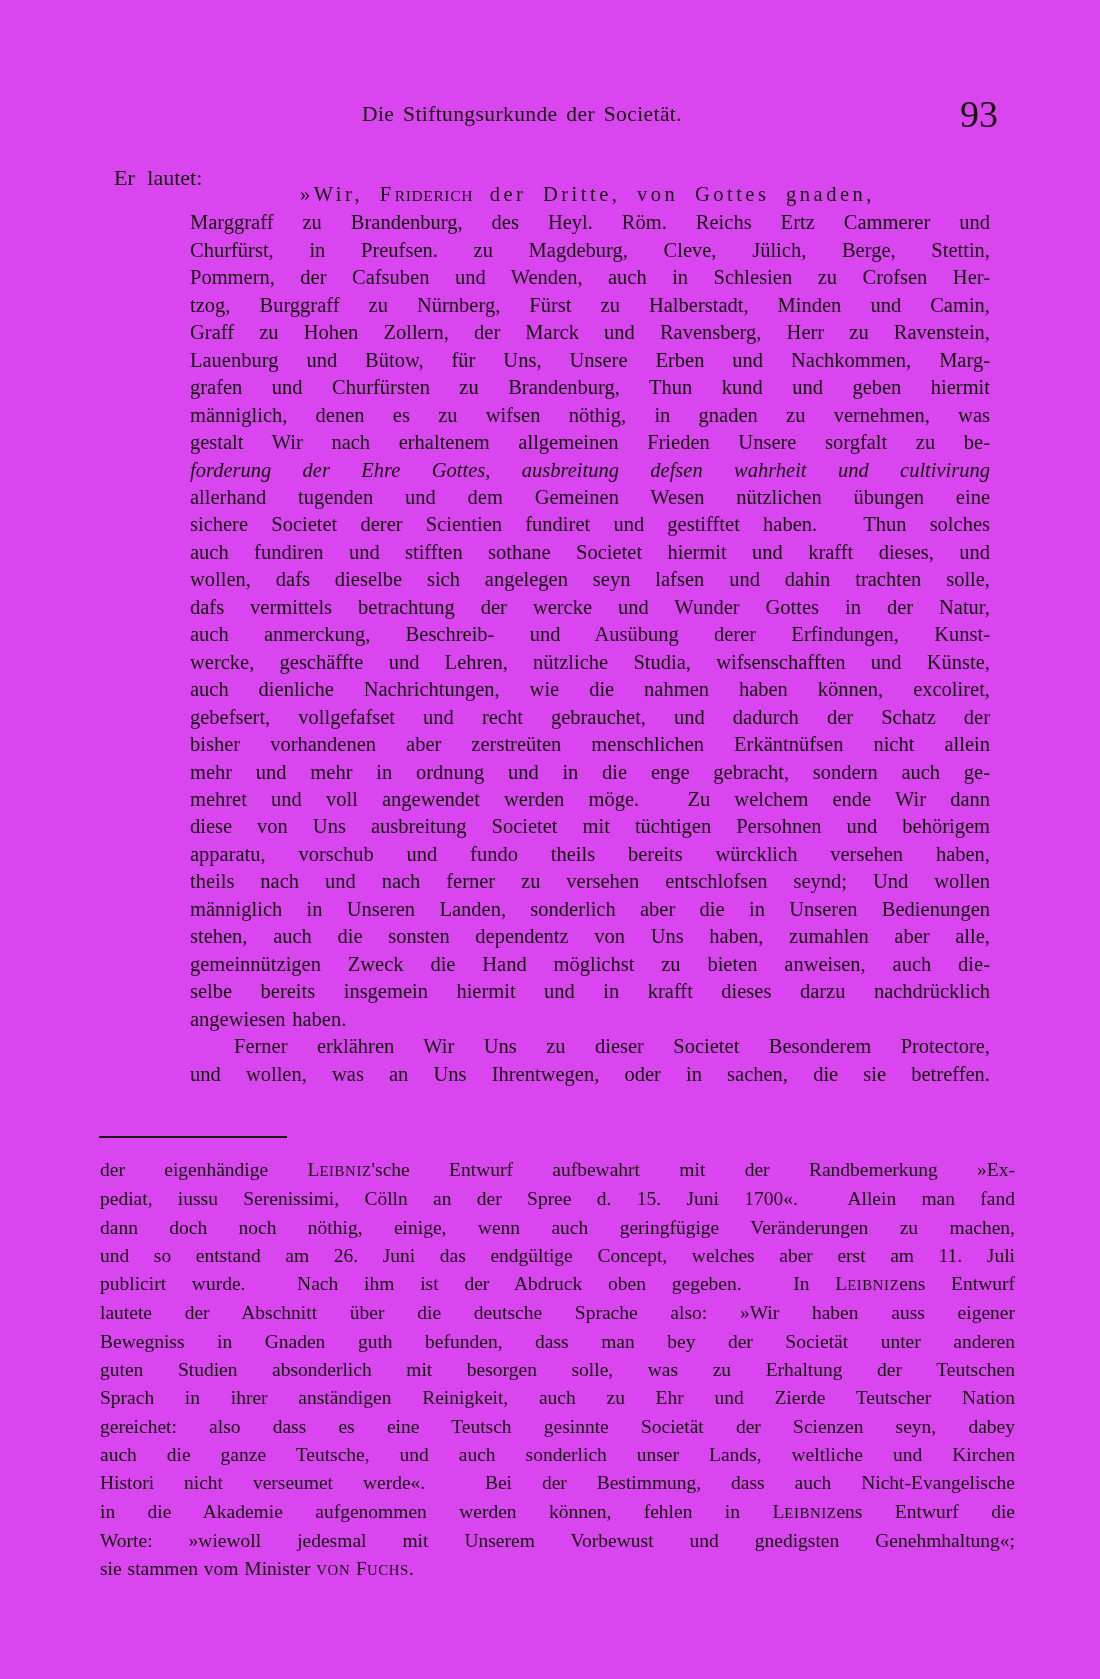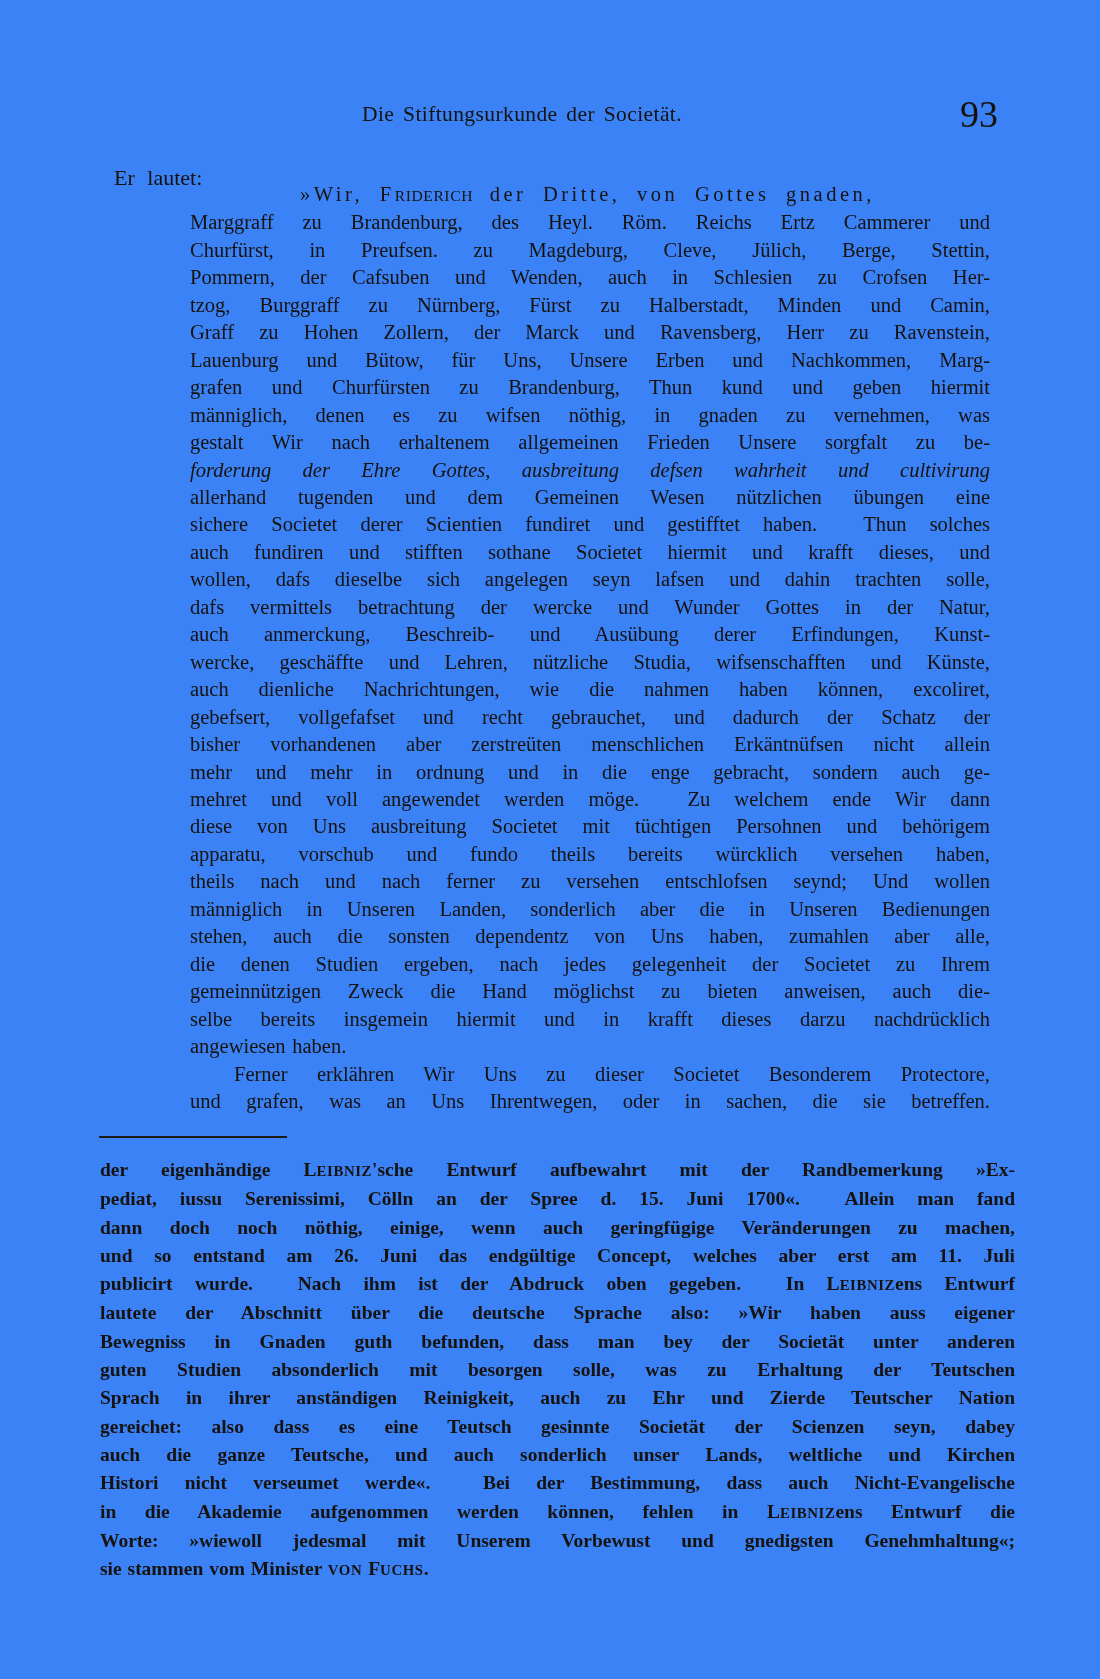--- a/index.html
+++ b/index.html
@@ -34,21 +34,20 @@
   }
   .charter .line {
     line-height: 27.45px;
     text-align: justify;
     text-align-last: justify;
     word-spacing: 1.5px;
   }
   .footnote {
     position: absolute; top: 1156px; left: 100px; width: 915px;
     font-size: 19.5px;
-    font-weight: bold;
   }
   .footnote .line {
     line-height: 28.3px;
     text-align: justify;
     text-align-last: justify;
     word-spacing: 1px;
   }
   .line.opening {
     text-align: left; text-align-last: auto;
     padding-left: 110px;
@@ -59,21 +58,21 @@
   .line.italic { font-style: italic; }
   .sc { font-size: 0.76em; letter-spacing: 0.6px; }
   .fn-rule {
     position: absolute; top: 1136px; left: 99px; width: 188px;
     border-top: 2px solid #1d1a16;
   }
 </style>
 </head>
 <body>
 
-<div class="page" style="background: #3b82f6; color: rgb(22, 19, 15);">
+<div class="page" style="background: #d946ef; color: rgb(22, 19, 15);">
   <div class="running-title">Die Stiftungsurkunde der Societät.</div>
   <div class="page-number">93</div>
   <div class="intro">Er lautet:</div>
   <div class="charter" id="charter">
       <div class="line opening">»Wir, F<span class="sc">RIDERICH</span> der Dritte, von Gottes gnaden,</div>
       <div class="line">Marggraff zu Brandenburg, des Heyl. Röm. Reichs Ertz Cammerer und</div>
       <div class="line">Churfürst, in Preufsen. zu Magdeburg, Cleve, Jülich, Berge, Stettin,</div>
       <div class="line">Pommern, der Cafsuben und Wenden, auch in Schlesien zu Crofsen Her-</div>
       <div class="line">tzog, Burggraff zu Nürnberg, Fürst zu Halberstadt, Minden und Camin,</div>
       <div class="line">Graff zu Hohen Zollern, der Marck und Ravensberg, Herr zu Ravenstein,</div>
@@ -92,26 +91,25 @@
       <div class="line">auch dienliche Nachrichtungen, wie die nahmen haben können, excoliret,</div>
       <div class="line">gebefsert, vollgefafset und recht gebrauchet, und dadurch der Schatz der</div>
       <div class="line">bisher vorhandenen aber zerstreüten menschlichen Erkäntnüfsen nicht allein</div>
       <div class="line">mehr und mehr in ordnung und in die enge gebracht, sondern auch ge-</div>
       <div class="line">mehret und voll angewendet werden möge.&nbsp; Zu welchem ende Wir dann</div>
       <div class="line">diese von Uns ausbreitung Societet mit tüchtigen Persohnen und behörigem</div>
       <div class="line">apparatu, vorschub und fundo theils bereits würcklich versehen haben,</div>
       <div class="line">theils nach und nach ferner zu versehen entschlofsen seynd; Und wollen</div>
       <div class="line">männiglich in Unseren Landen, sonderlich aber die in Unseren Bedienungen</div>
       <div class="line">stehen, auch die sonsten dependentz von Uns haben, zumahlen aber alle,</div>
-      <div class="line">die denen Studien ergeben, nach jedes gelegenheit der Societet zu Ihrem</div>
       <div class="line">gemeinnützigen Zweck die Hand möglichst zu bieten anweisen, auch die-</div>
       <div class="line">selbe bereits insgemein hiermit und in krafft dieses darzu nachdrücklich</div>
       <div class="line noj">angewiesen haben.</div>
       <div class="line indent">Ferner erklähren Wir Uns zu dieser Societet Besonderem Protectore,</div>
-      <div class="line">und grafen, was an Uns Ihrentwegen, oder in sachen, die sie betreffen.</div>
+      <div class="line">und wollen, was an Uns Ihrentwegen, oder in sachen, die sie betreffen.</div>
     </div>
   <div class="fn-rule"></div>
   <div class="footnote" id="footnote">
       <div class="line">der eigenhändige L<span class="sc">EIBNIZ</span>'sche Entwurf aufbewahrt mit der Randbemerkung »Ex-</div>
       <div class="line">pediat, iussu Serenissimi, Cölln an der Spree d. 15. Juni 1700«.&nbsp; Allein man fand</div>
       <div class="line">dann doch noch nöthig, einige, wenn auch geringfügige Veränderungen zu machen,</div>
       <div class="line">und so entstand am 26. Juni das endgültige Concept, welches aber erst am 11. Juli</div>
       <div class="line">publicirt wurde.&nbsp; Nach ihm ist der Abdruck oben gegeben.&nbsp; In L<span class="sc">EIBNIZ</span>ens Entwurf</div>
       <div class="line">lautete der Abschnitt über die deutsche Sprache also: »Wir haben auss eigener</div>
       <div class="line">Bewegniss in Gnaden guth befunden, dass man bey der Societät unter anderen</div>

